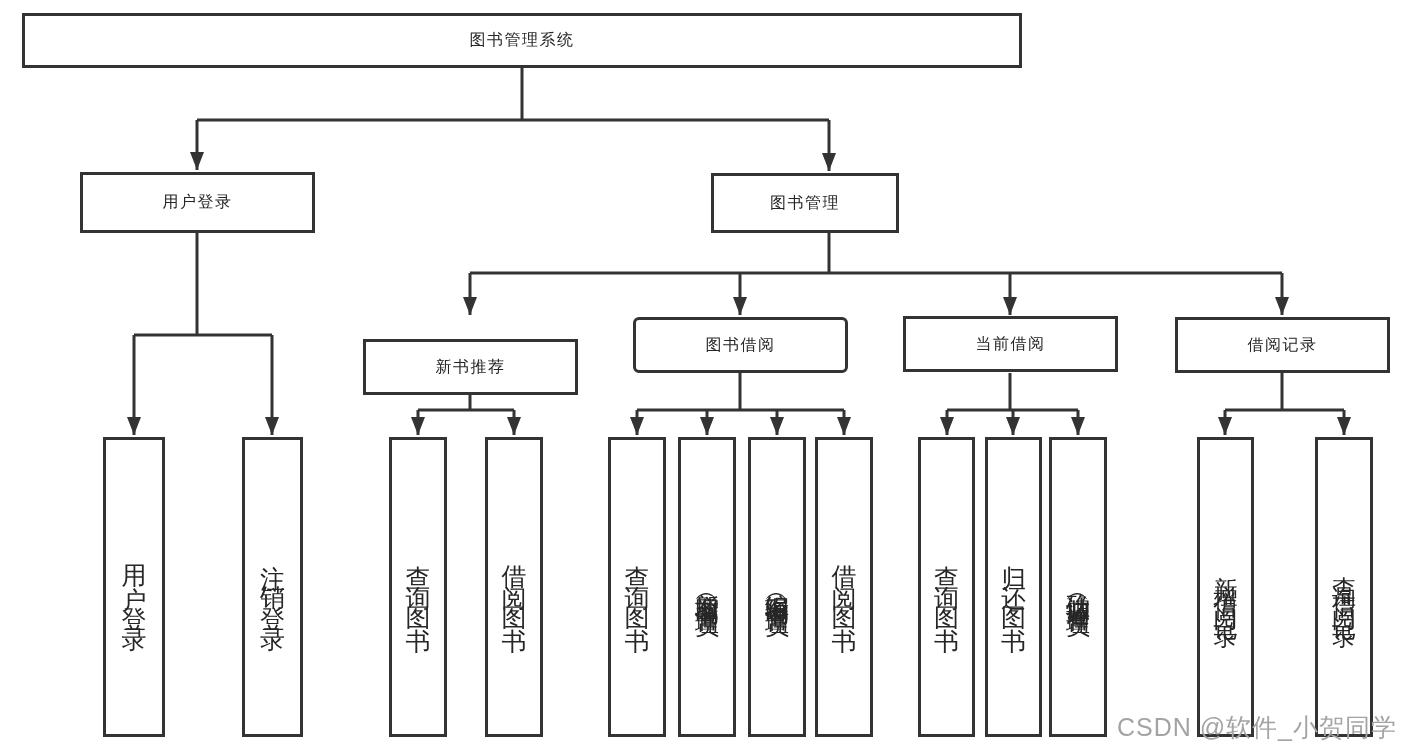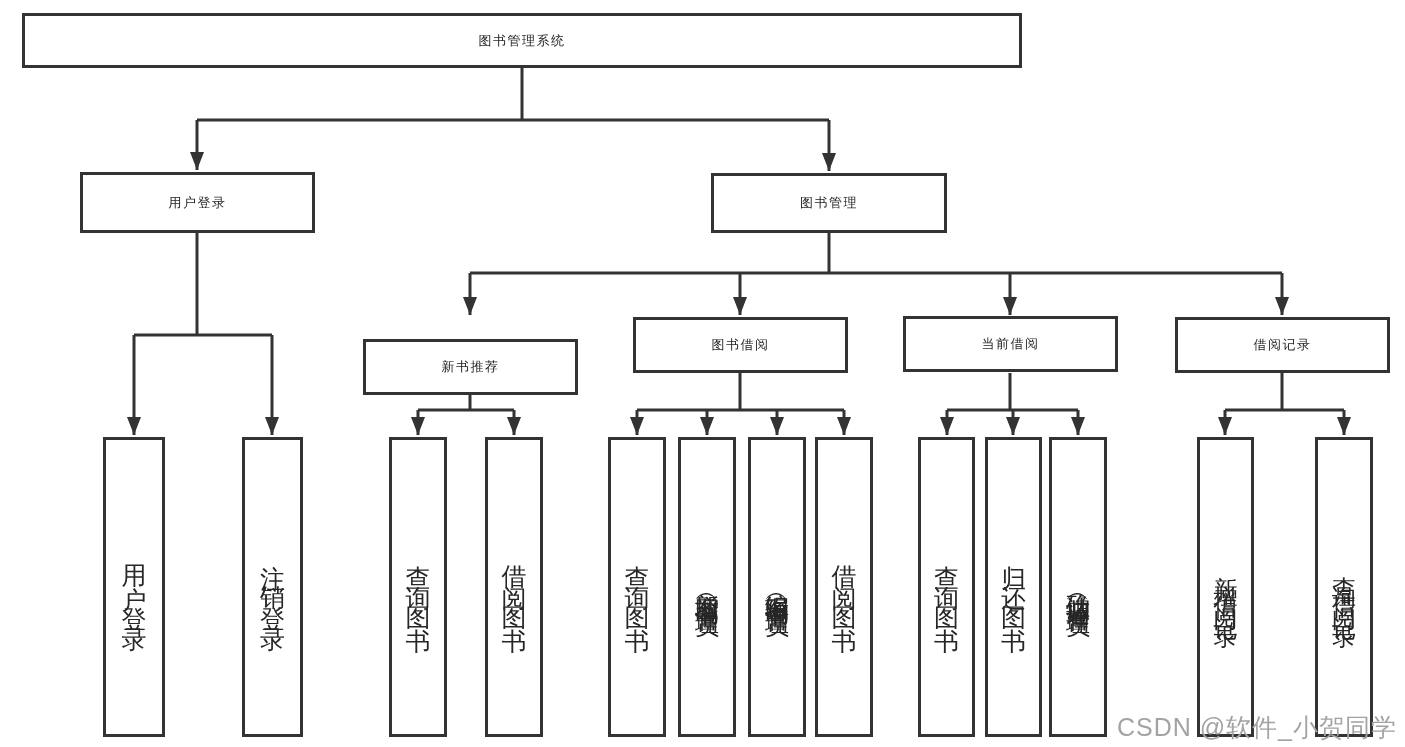--- a/index.html
+++ b/index.html
@@ -23,21 +23,21 @@
     position:absolute;
     box-sizing:border-box;
     border:3px solid var(--line);
     background:#ffffff;
     display:flex;
     align-items:center;
     justify-content:center;
     z-index:1;
     text-align:center;
   }
-  .hlabel{font-size:13px;letter-spacing:1.5px;white-space:nowrap;}
+  .hlabel{font-size:16px;letter-spacing:1.5px;white-space:nowrap;}
   .leaf{top:437px;height:300px;width:58px;}
   .leaf .vtext{
     writing-mode:vertical-rl;
     text-orientation:mixed;
     line-height:1;
     white-space:nowrap;
   }
   .v-wide{font-size:25px;letter-spacing:21px;}
   .v-mid{font-size:24px;letter-spacing:10px;}
   .v-dense{font-size:24px;letter-spacing:3px;}
@@ -118,28 +118,28 @@
     </g>
   </svg>
 
   <div class="box" style="left:22px;top:13px;width:1000px;height:55px;">
     <span class="hlabel">图书管理系统</span>
   </div>
 
   <div class="box" style="left:80px;top:172px;width:235px;height:61px;">
     <span class="hlabel">用户登录</span>
   </div>
-  <div class="box" style="left:711px;top:173px;width:236px;height:60px;">
+  <div class="box" style="left:711px;top:173px;width:188px;height:60px;">
     <span class="hlabel">图书管理</span>
   </div>
 
   <div class="box" style="left:363px;top:317px;width:215px;height:56px;margin-top:22px;">
     <span class="hlabel">新书推荐</span>
   </div>
-  <div class="box" style="left:633px;top:317px;width:215px;height:56px;">
+  <div class="box" style="left:633px;top:317px;width:215px;height:56px;border-radius:6px;">
     <span class="hlabel">图书借阅</span>
   </div>
   <div class="box" style="left:903px;top:316px;width:215px;height:56px;">
     <span class="hlabel">当前借阅</span>
   </div>
   <div class="box" style="left:1175px;top:317px;width:215px;height:56px;">
     <span class="hlabel">借阅记录</span>
   </div>
 
   <div class="box leaf" style="left:103px;width:62px;">

